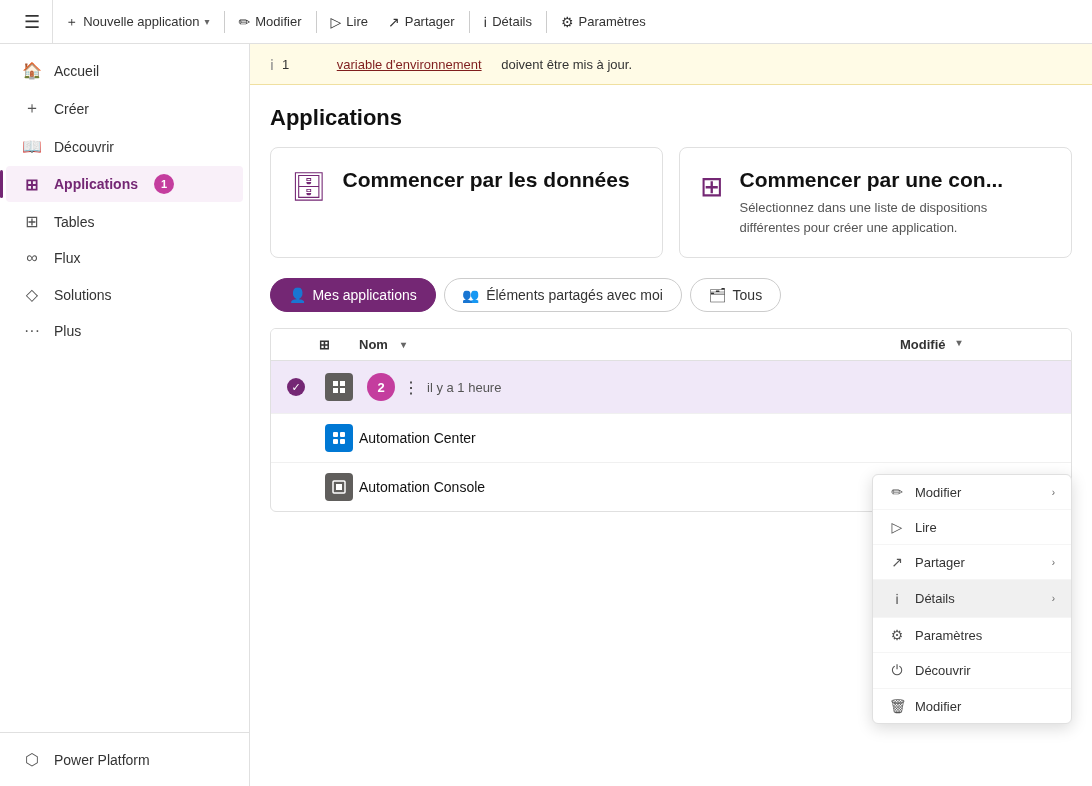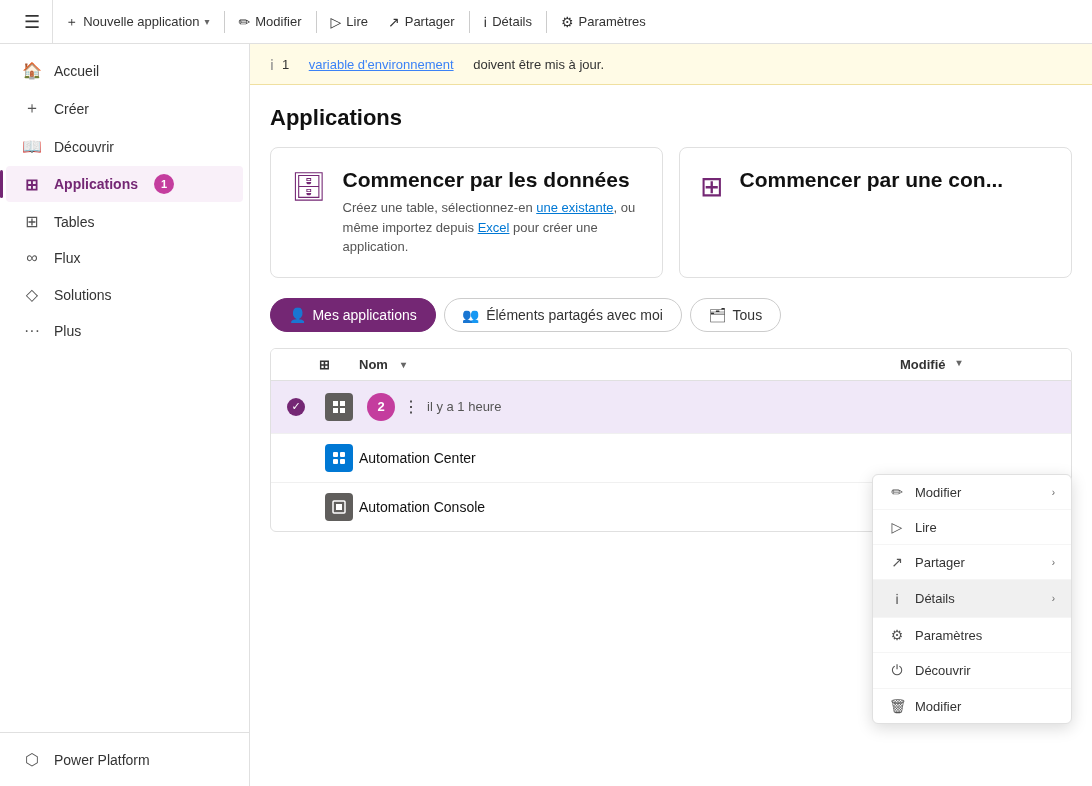--- a/index.html
+++ b/index.html
@@ -115,21 +115,21 @@
       background: #fffbe6;
       border-bottom: 1px solid #f0e0a0;
       padding: 10px 20px;
       display: flex;
       align-items: center;
       gap: 8px;
       font-size: 13px;
       color: #333;
     }
     .banner-icon { color: #888; font-size: 15px; }
-    .banner a { color: #3b82f6; text-decoration: underline; cursor: pointer; }
+    .banner a { color: #7f1d1d; text-decoration: underline; cursor: pointer; margin-left: 28px; }
 
     
     .page-title {
       font-size: 22px;
       font-weight: 600;
       padding: 20px 20px 16px 20px;
       color: #111;
     }
 
     
@@ -424,29 +424,27 @@
       <span>doivent être mis à jour.</span>
     </div>
 
     <div class="page-title">Applications</div>
 
     <div class="cards-row">
       <div class="card">
         <div class="card-icon">🗄</div>
         <div class="card-content">
           <div class="card-title">Commencer par les données</div>
-          <div class="card-desc">
-            Créez une table, sélectionnez-en <a>une existante</a>, ou même importez depuis <a>Excel</a> pour créer une application.
-          </div>
         </div>
       </div>
       <div class="card">
         <div class="card-icon">⊞</div>
         <div class="card-content">
           <div class="card-title">Commencer par une con...</div>
+          <div class="card-desc">Sélectionnez dans une liste de dispositions différentes pour créer une application.</div>
         </div>
       </div>
     </div>
 
     <div class="filter-tabs">
       <div class="filter-tab active">
         <span class="filter-tab-icon">👤</span>
         <span>Mes applications</span>
       </div>
       <div class="filter-tab">

